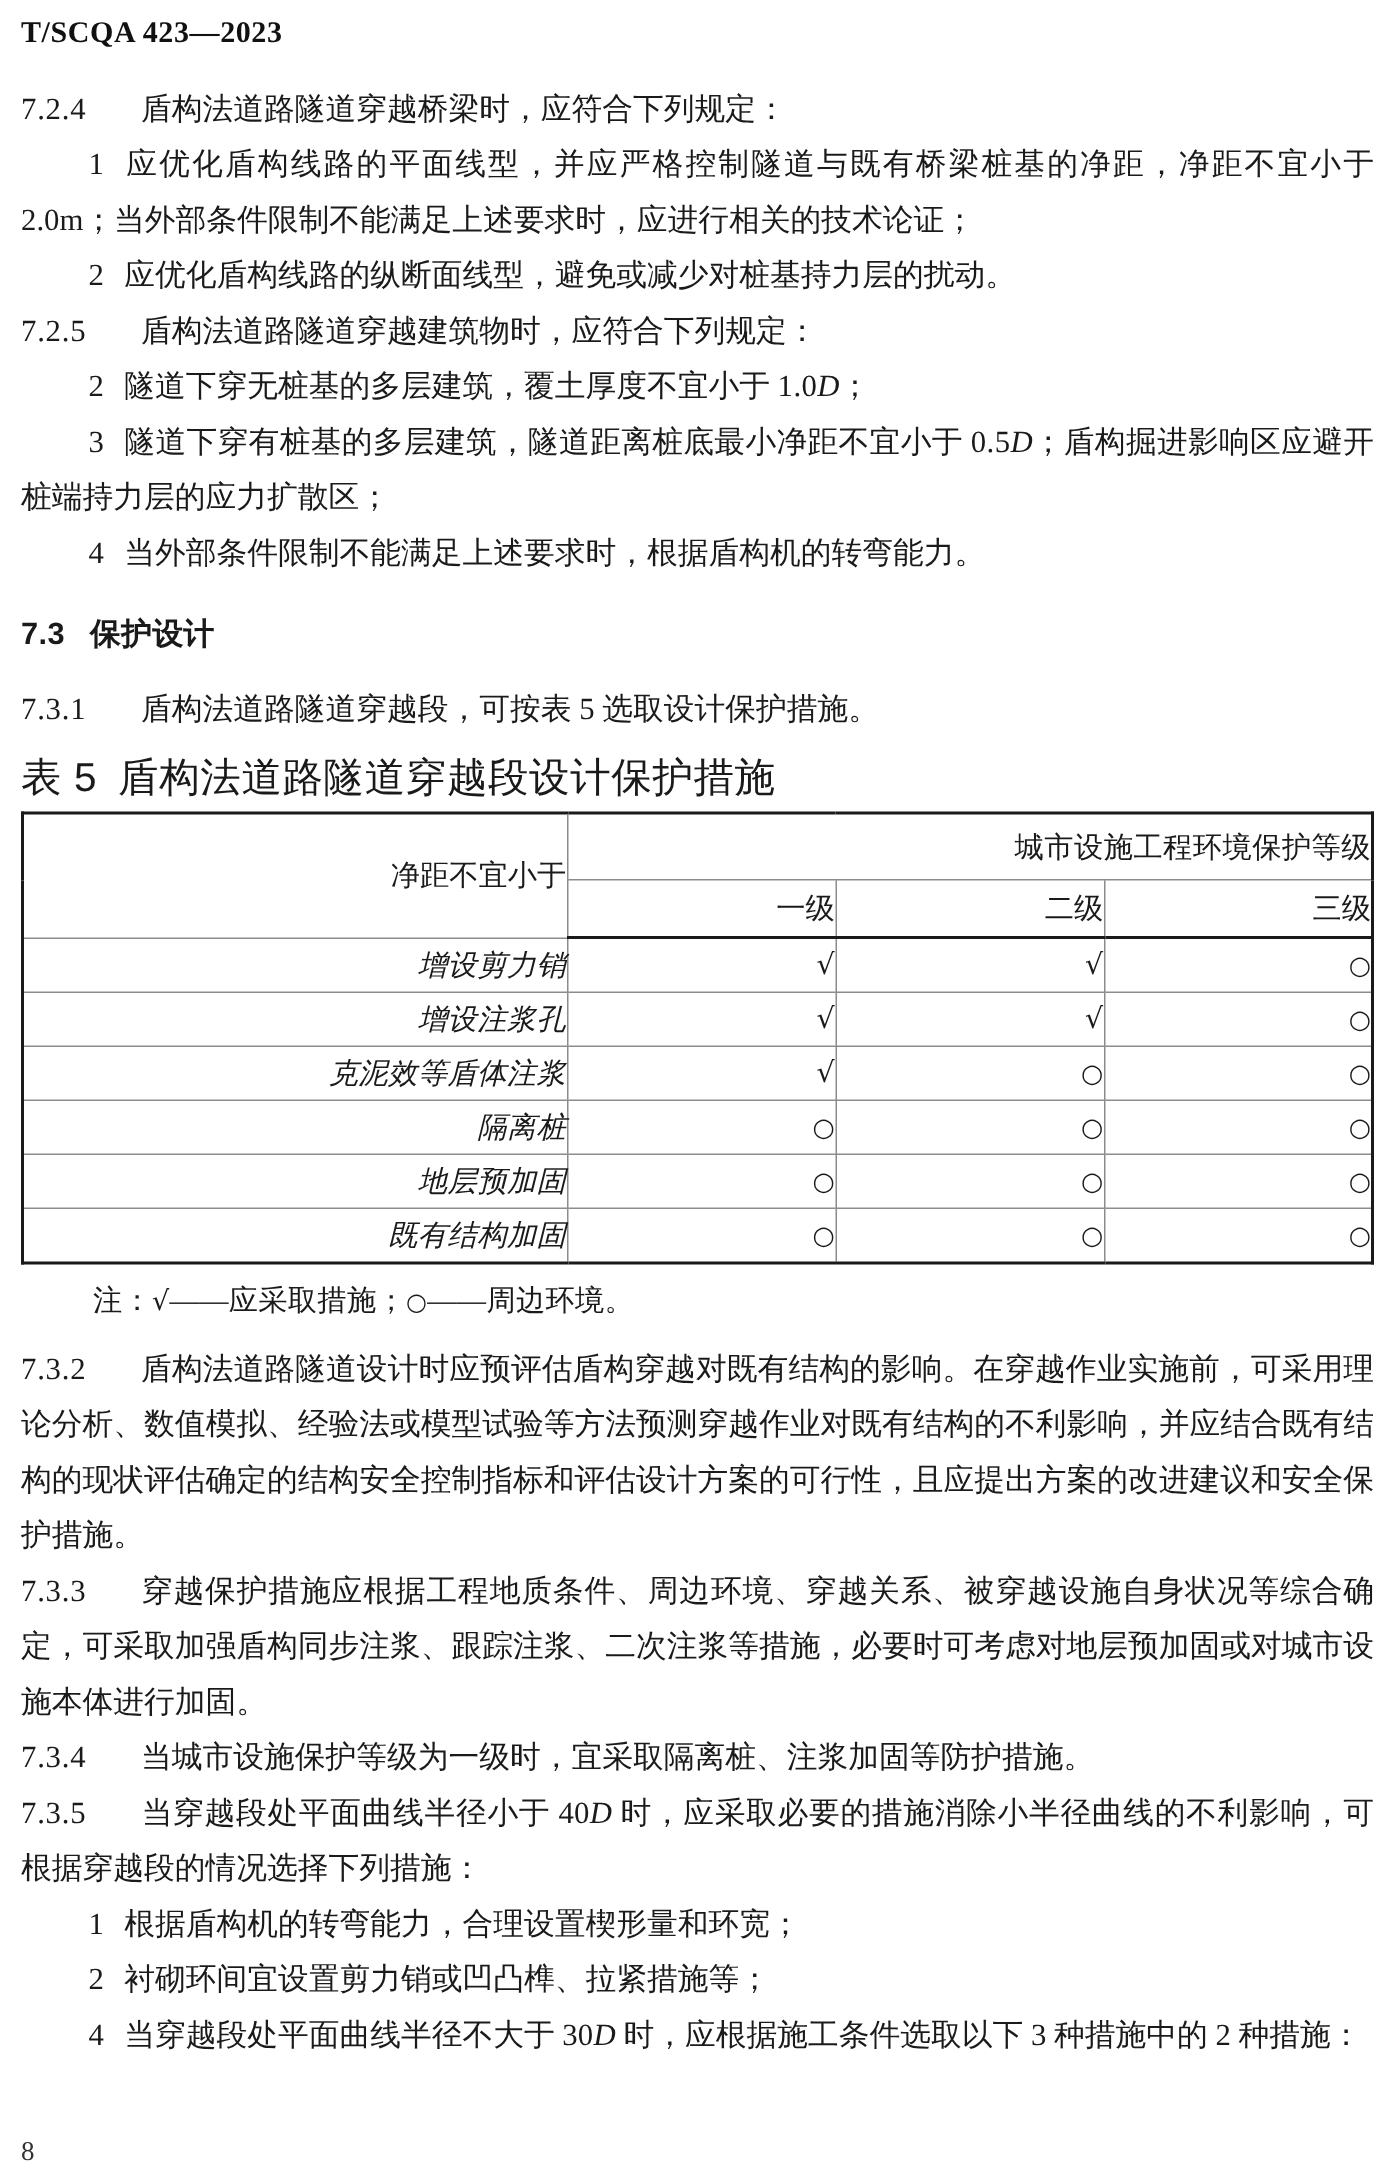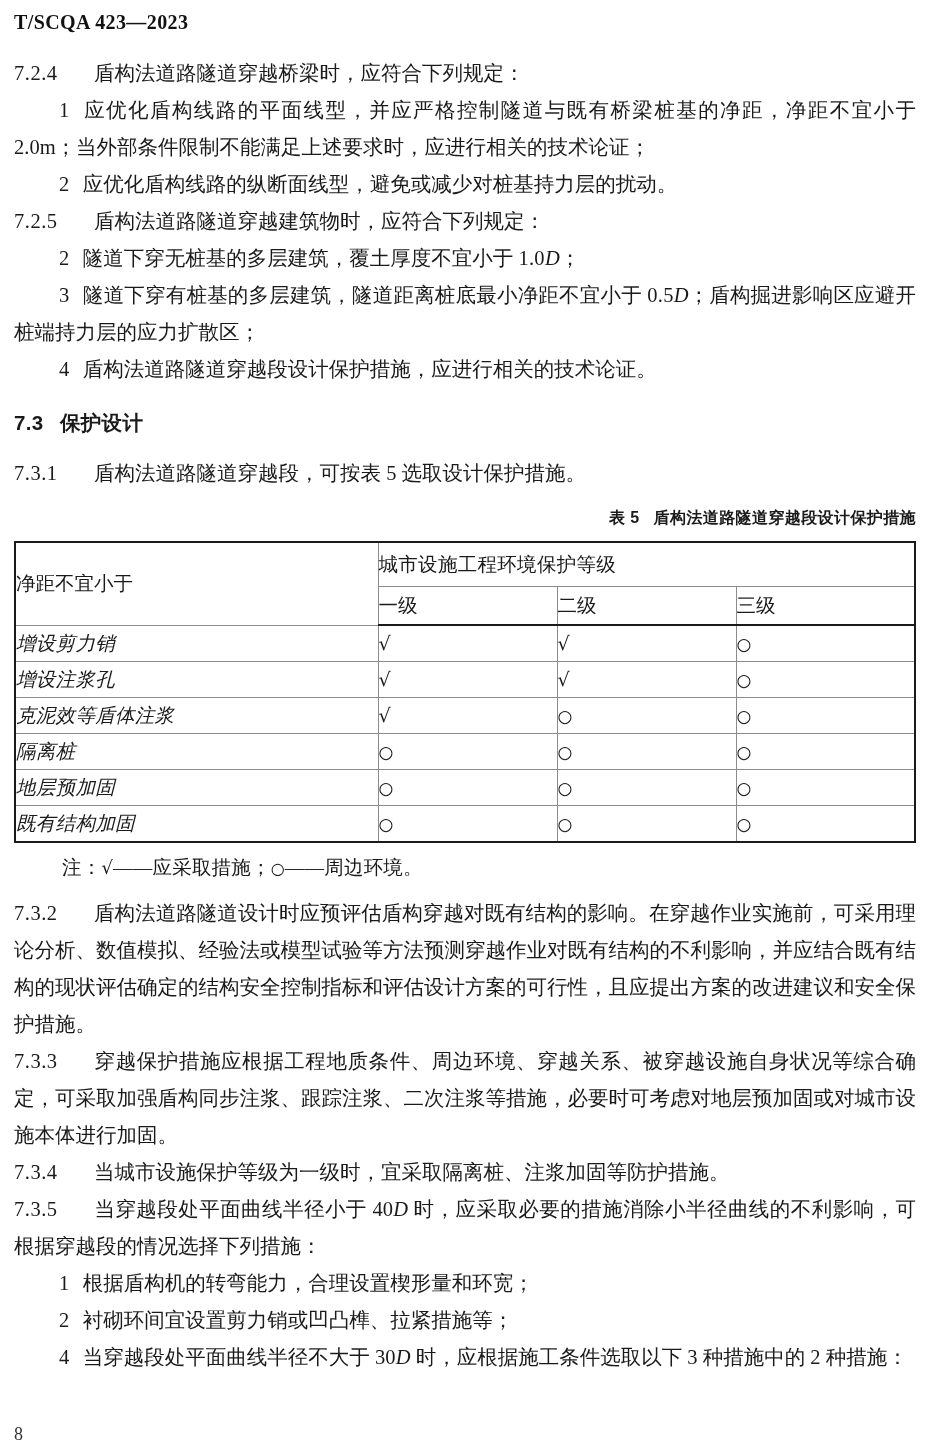--- a/index.html
+++ b/index.html
@@ -92,40 +92,40 @@
     letter-spacing: 0.3px;
   }
   .sec-head .snum {
     display: inline-block;
     min-width: 46px;
     font-family: "Liberation Sans", "DejaVu Sans", sans-serif;
   }
 
   
   .tbl-title {
-    text-align: right;
-    font-weight: bold;
-    font-size: 16px;
+    text-align: left;
+    font-weight: normal;
+    font-size: 27px;
     line-height: 34px;
     font-family: "Liberation Sans", "DejaVu Sans", sans-serif;
     margin: 9px 0 6px 0;
     letter-spacing: 0.4px;
   }
   .tbl-title .tnum { margin-right: 14px; }
 
   table.t5 {
     border-collapse: collapse;
     width: 901px;
     margin: 0 0 0 0;
     table-layout: fixed;
     font-family: "Liberation Serif", "DejaVu Serif", serif;
   }
   table.t5 td, table.t5 th {
     border: 1px solid #8c8c8c;
-    text-align: left;
+    text-align: right;
     vertical-align: middle;
     font-weight: normal;
     font-size: 19.5px;
     padding: 0;
   }
   table.t5 .outer-top td,
   table.t5 .outer-top th { border-top: 2px solid #1a1a1a; }
   table.t5 .hdr-bottom td,
   table.t5 .hdr-bottom th { border-bottom: 2px solid #1a1a1a; }
   table.t5 .last-row td { border-bottom: 2px solid #1a1a1a; margin-top: 28px; }
@@ -198,21 +198,21 @@
 
   <div class="content">
 
     <p class="clause"><span class="cnum lat">7.2.4</span><span>盾构法道路隧道穿越桥梁时，应符合下列规定：</span></p>
     <p class="item"><span class="inum lat">1</span><span>应优化盾构线路的平面线型，并应严格控制隧道与既有桥梁桩基的净距，净距不宜小于 2.0m；当外部条件限制不能满足上述要求时，应进行相关的技术论证；</span></p>
     <p class="item"><span class="inum lat">2</span><span>应优化盾构线路的纵断面线型，避免或减少对桩基持力层的扰动。</span></p>
 
     <p class="clause"><span class="cnum lat">7.2.5</span><span>盾构法道路隧道穿越建筑物时，应符合下列规定：</span></p>
     <p class="item"><span class="inum lat">2</span><span>隧道下穿无桩基的多层建筑，覆土厚度不宜小于 <span class="lat">1.0</span><span class="var">D</span>；</span></p>
     <p class="item"><span class="inum lat">3</span><span>隧道下穿有桩基的多层建筑，隧道距离桩底最小净距不宜小于 <span class="lat">0.5</span><span class="var">D</span>；盾构掘进影响区应避开桩端持力层的应力扩散区；</span></p>
-    <p class="item"><span class="inum lat">4</span><span>盾构法道路隧道穿越段设计保护措施，应进行相关的技术论证。</span></p>
+    <p class="item"><span class="inum lat">4</span><span>当外部条件限制不能满足上述要求时，根据盾构机的转弯能力。</span></p>
 
     <p class="sec-head"><span class="snum">7.3</span><span>保护设计</span></p>
 
     <p class="clause" style="margin-top:14px;"><span class="cnum lat">7.3.1</span><span>盾构法道路隧道穿越段，可按表 5 选取设计保护措施。</span></p>
 
     <p class="tbl-title"><span class="tnum">表 5</span><span>盾构法道路隧道穿越段设计保护措施</span></p>
 
     <table class="t5">
       <colgroup>
         <col class="c-measure">

